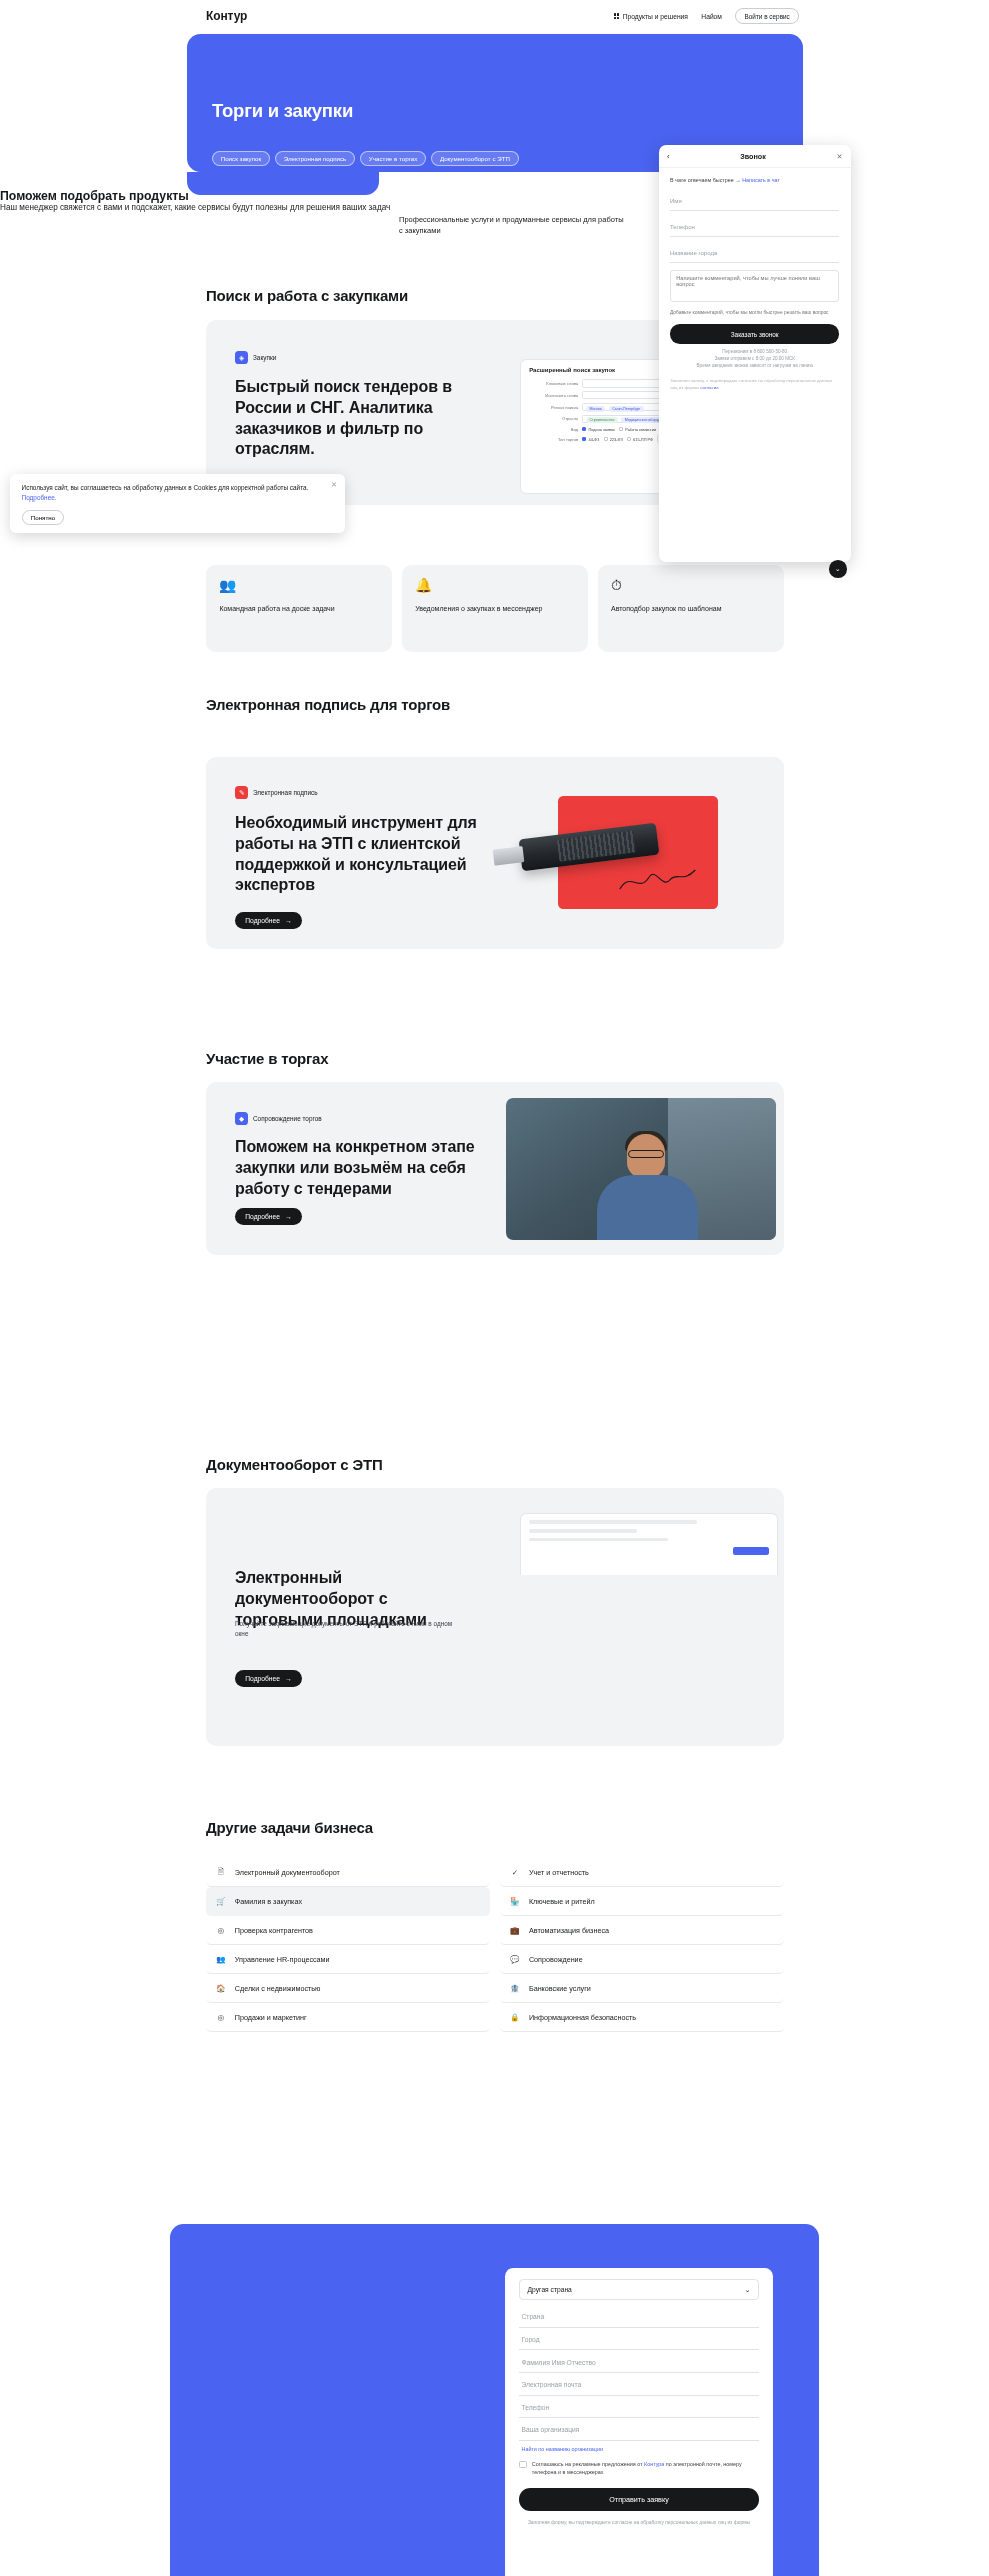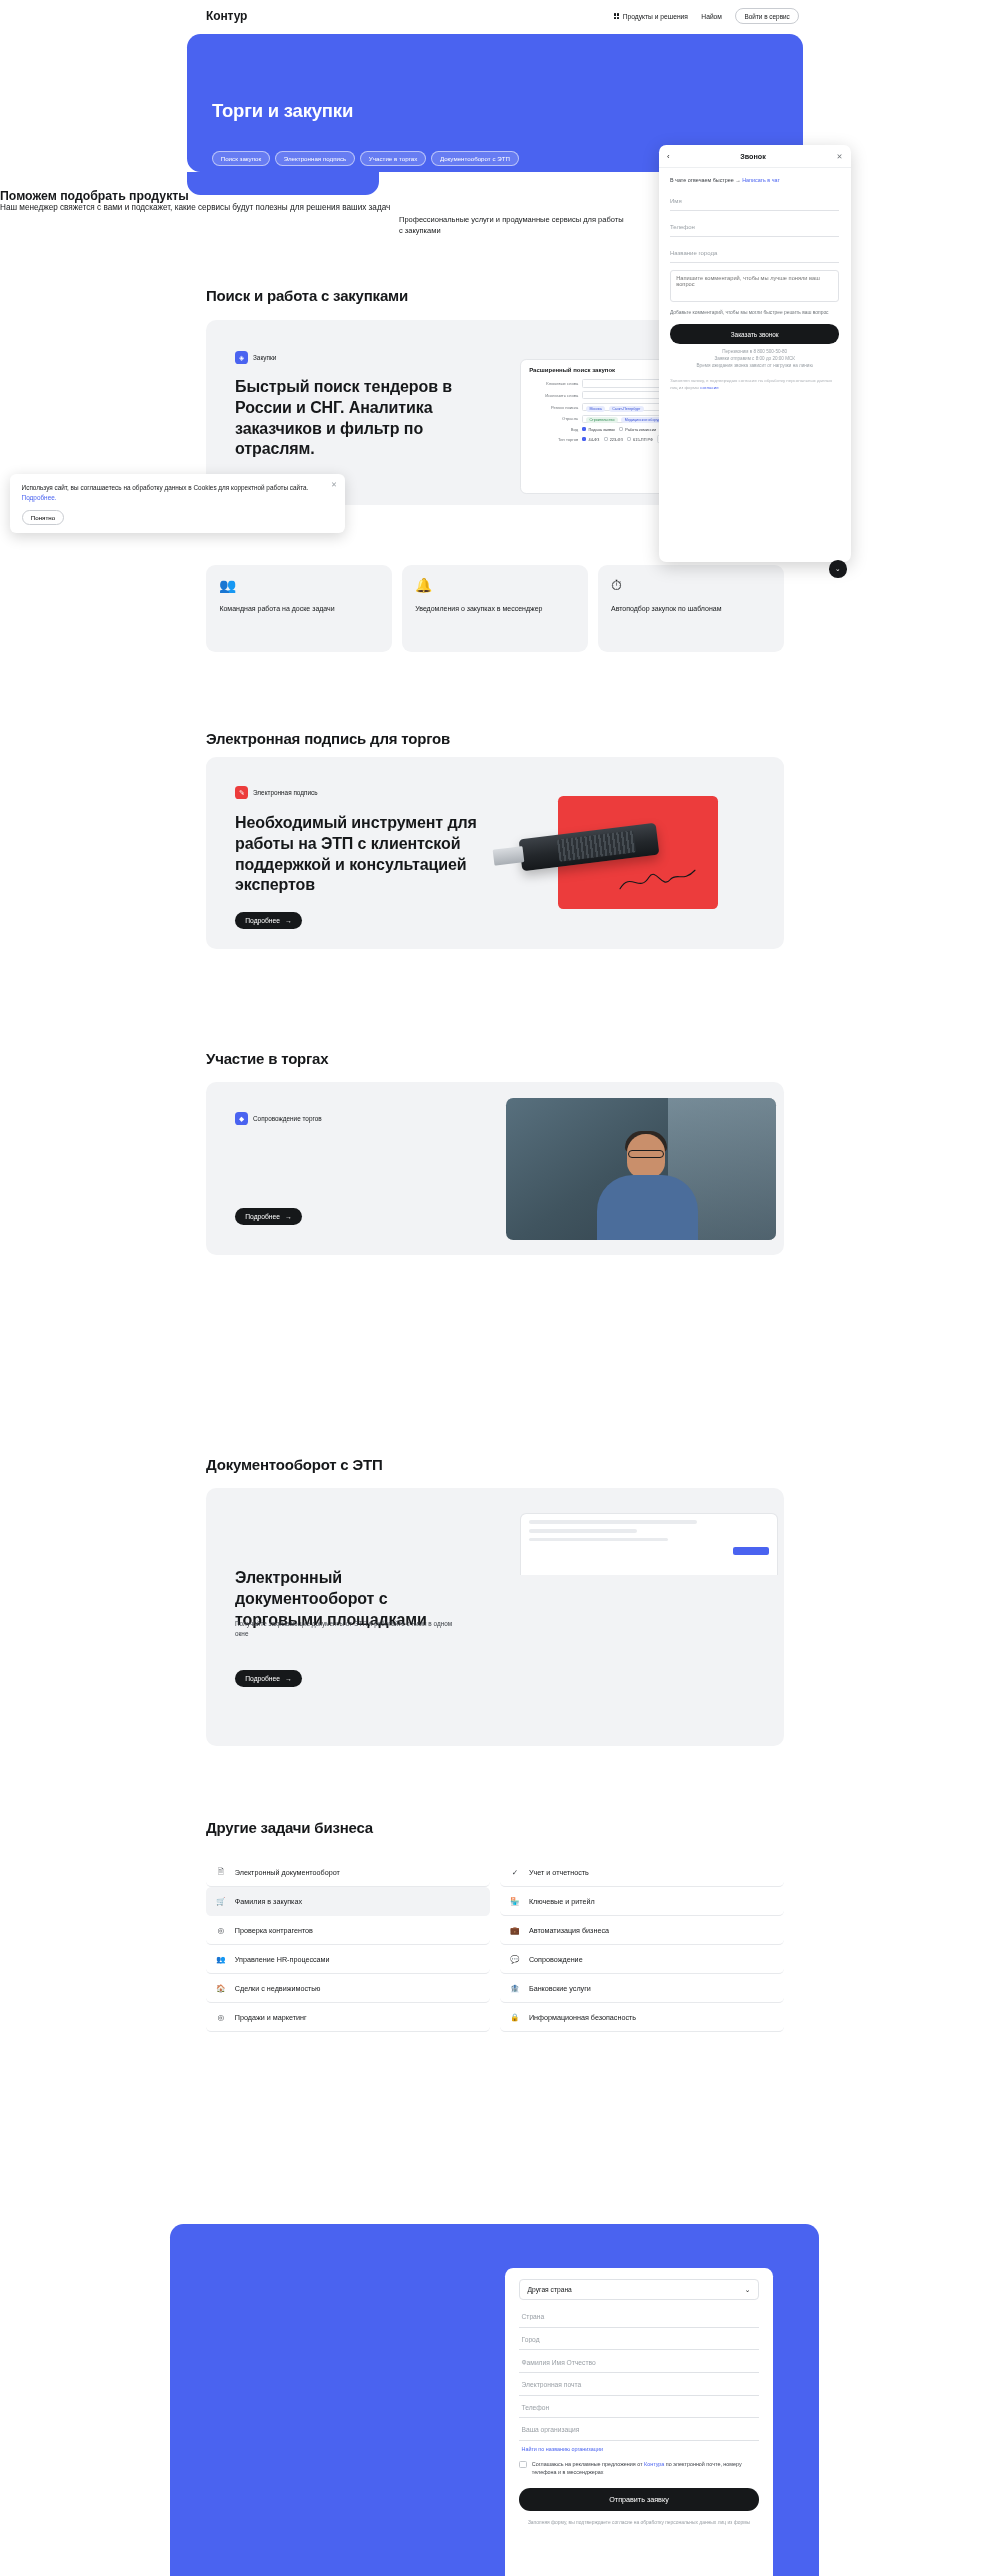--- a/index.html
+++ b/index.html
@@ -225,21 +225,21 @@
   .tile {
     width: 186px; height: 87px;
     background: #f2f3f5; border-radius: 9.3px;
     padding: 13.4px 13.4px 0 13.4px;
     cursor: pointer;
   }
   .tile-ico { font-size: 14px; margin-bottom: 11.3px; display: block; line-height: 1; }
   .tile-txt { font-size: 7px; line-height: 1.42; color: #16181a; }
 
   
-  .s2-title { position: absolute; left: 206px; top: 696px; }
+  .s2-title { position: absolute; left: 206px; top: 662px; }
   .s2-card { position: absolute; left: 206px; top: 723px; width: 578px; height: 192px; }
   .s2-tag { position: absolute; left: 235px; top: 752px; }
   .s2-head { position: absolute; left: 235px; top: 779px; width: 242px; }
   .s2-btn { position: absolute; left: 235px; top: 878px; }
   .s2-art {
     position: absolute; left: 518px; top: 757px;
     width: 227px; height: 129px;
   }
   .s2-red {
     position: absolute; left: 40px; top: 5.2px;
@@ -587,20 +587,21 @@
       <path d="M2 44 C22 10, 40 52, 58 22 C72 0, 84 46, 100 26 C112 12, 126 32, 148 8" fill="none" stroke="#16181a" stroke-width="2.2" stroke-linecap="round"></path>
     </svg>
   </div>
 
   <div class="sec-title s3-title">Участие в торгах</div>
   <div class="card-grey s3-card"></div>
   <div class="tagline s3-tag">
     <span class="tag-ico" style="background:#4a63f0">◆</span>
     <span>Сопровождение торгов</span>
   </div>
+  <div class="h-big s3-head">Поможем на конкретном этапе закупки или возьмём на себя работу с тендерами</div>
   <button class="btn-dark s3-btn">
     <span>Подробнее</span>
     <span>→</span>
   </button>
   <div class="s3-cross"></div>
   <div class="s3-photo">
     <div class="bg-win"></div>
     <div class="s3-person">
       <div class="hair"></div>
       <div class="head"></div>

